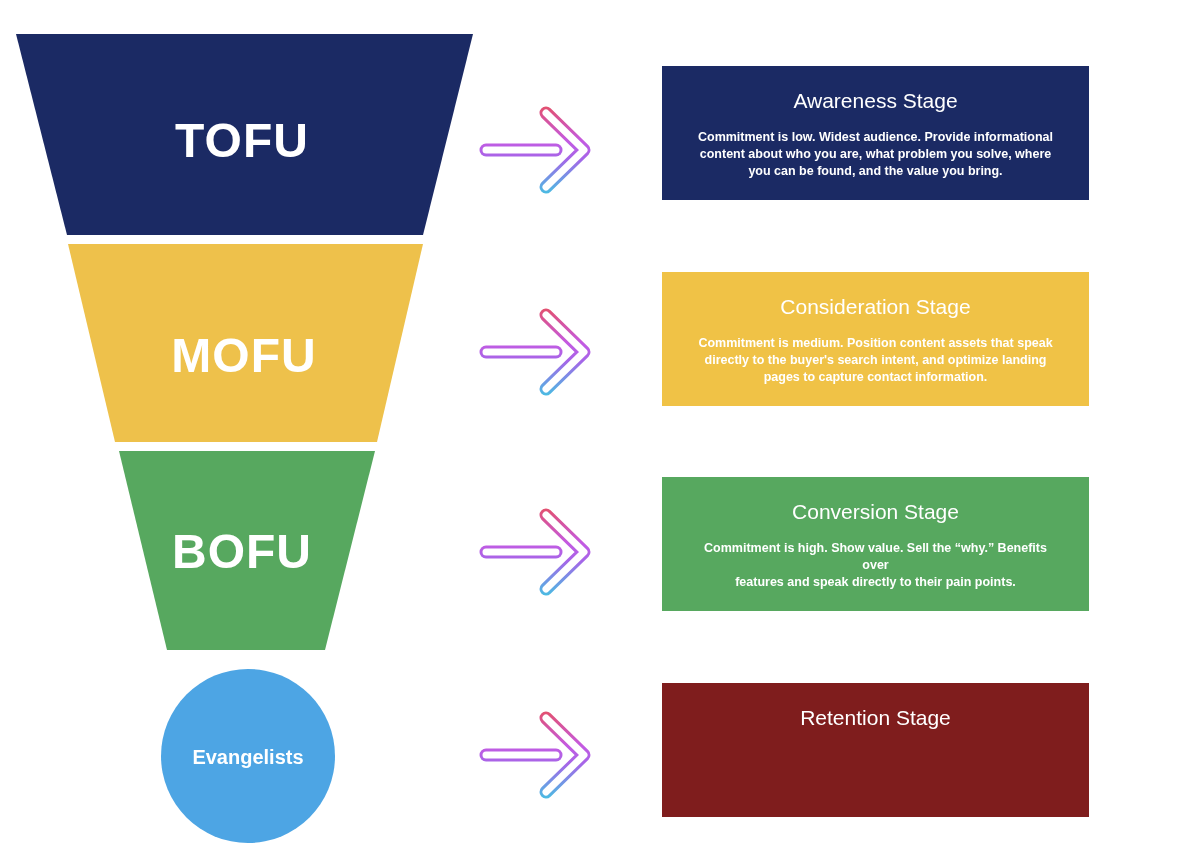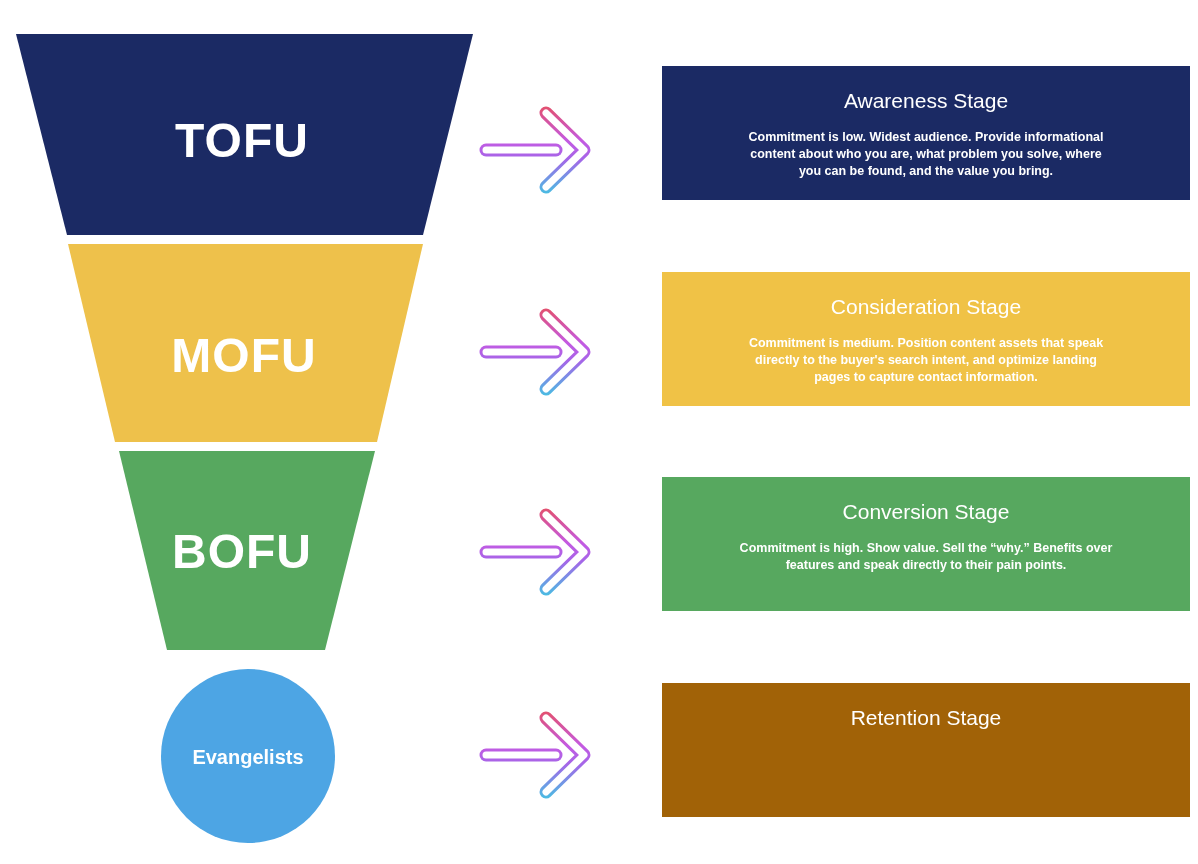--- a/index.html
+++ b/index.html
@@ -35,21 +35,21 @@
     width: 120px;
     height: 90px;
   }
   .arrow-1 { top: 105px; }
   .arrow-2 { top: 307px; }
   .arrow-3 { top: 507px; }
   .arrow-4 { top: 710px; }
   .stage-card {
     position: absolute;
     left: 662px;
-    width: 528px;
+    width: 427px;
     height: 134px;
     box-sizing: border-box;
     padding: 22px 30px 0 30px;
     color: #ffffff;
     text-align: center;
   }
   .card-1 { top: 66px; }
   .card-2 { top: 272px; }
   .card-3 { top: 477px; }
   .card-4 { top: 683px; }
@@ -135,17 +135,17 @@
 directly to the buyer's search intent, and optimize landing
 pages to capture contact information.</p>
   </div>
 
   <div class="stage-card card-3" style="background-color: rgb(87, 168, 95);">
     <h2 class="stage-title">Conversion Stage</h2>
     <p class="stage-desc">Commitment is high. Show value. Sell the “why.” Benefits over
 features and speak directly to their pain points.</p>
   </div>
 
-  <div class="stage-card card-4" style="background-color: #a16207;">
+  <div class="stage-card card-4" style="background-color: #7f1d1d;">
     <h2 class="stage-title">Retention Stage</h2>
   </div>
 
 </div>
 
 </body></html>

